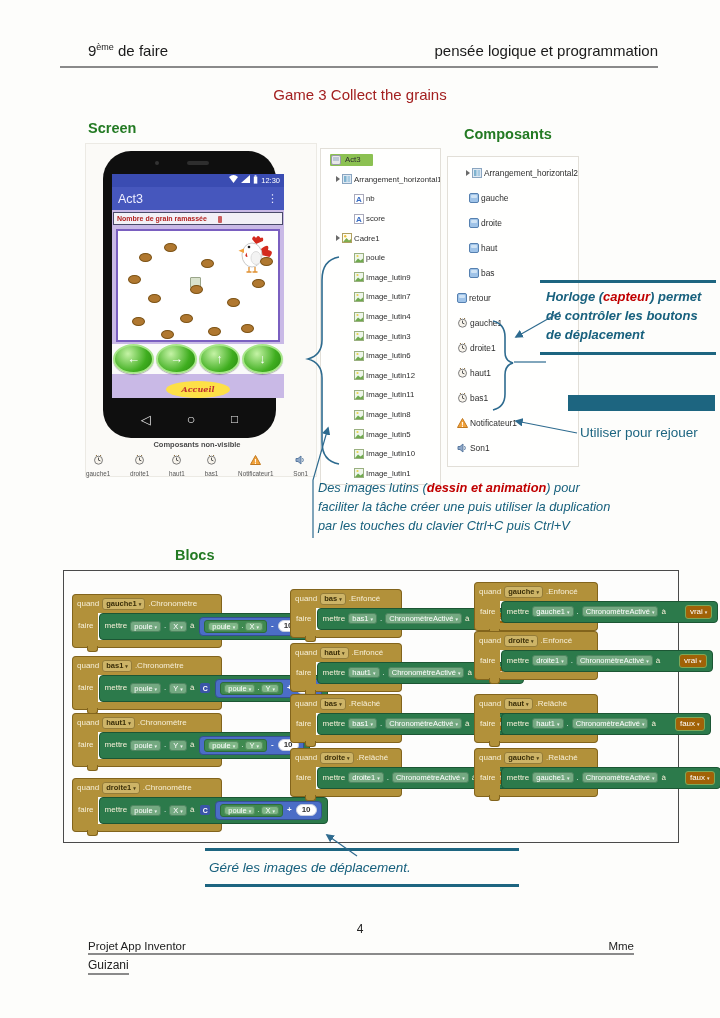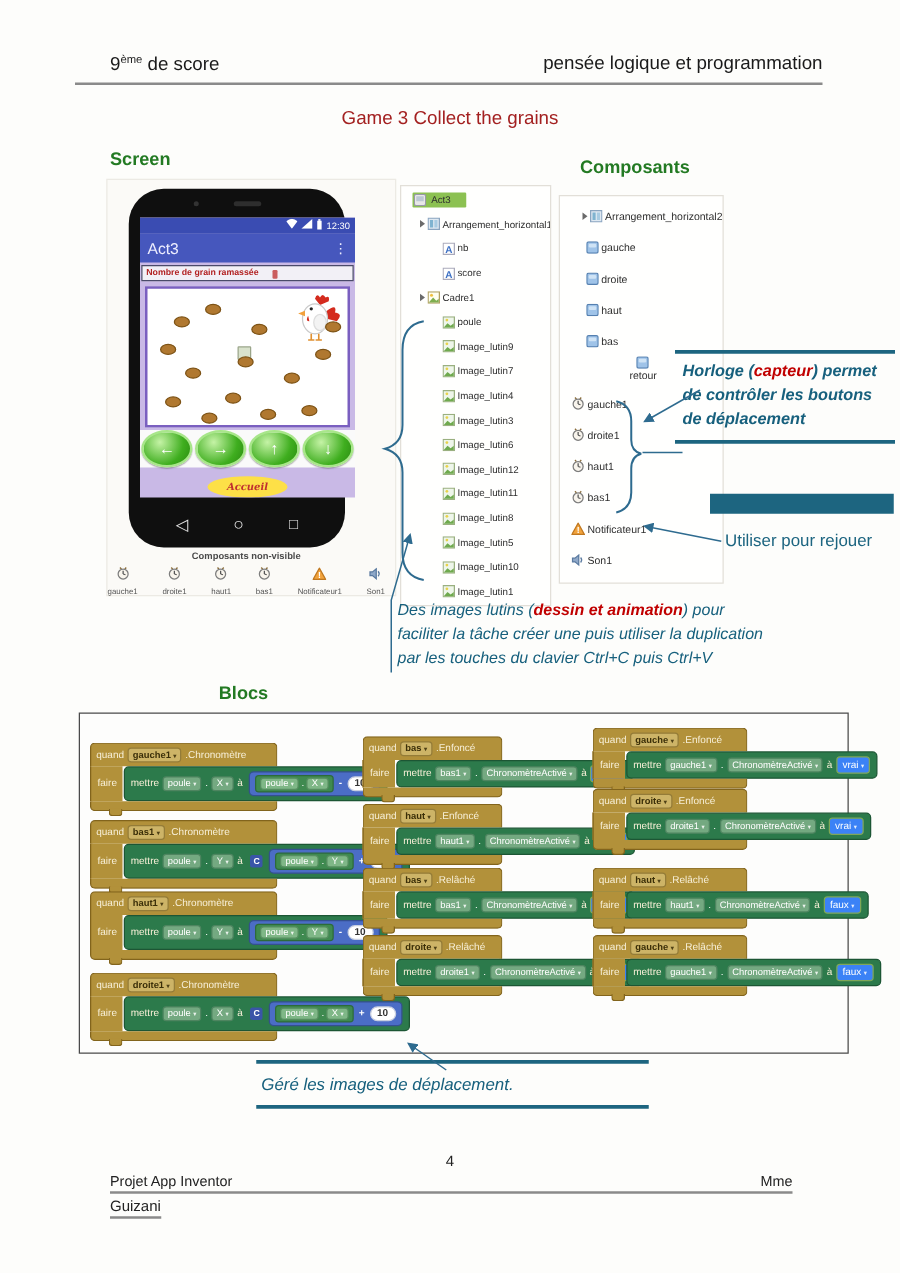--- a/index.html
+++ b/index.html
@@ -63,21 +63,21 @@
   .g-faire{background:#b2913a;border-left:1px solid #82641c;padding:5px 4px 5px 5px;color:#f7efd7;display:flex;align-items:center}
   .g-bot{background:#b2913a;border:1px solid #82641c;border-top:none;border-radius:0 0 4px 4px;height:8px;width:100%;box-sizing:border-box;position:relative}
   .g-bot::after{content:"";position:absolute;top:6px;left:14px;width:9px;height:5px;background:#b2913a;border:1px solid #82641c;border-top:none;border-radius:0 0 3px 3px}
   .kw{color:#f7efd7}
   .etype{color:#f7efd7}
   .epill{background:#cdb467;border:1px solid #947c38;border-radius:3px;padding:1px 3px;color:#3a2e08;font-weight:bold;font-size:7.5px}
   .setter{display:inline-flex;align-items:center;gap:3px;background:#2c7a4b;border:1px solid #1c5634;border-radius:4px;padding:3px 5px;color:#fff;margin-left:1px}
   .spill{background:#74a981;border:1px solid #4e8560;border-radius:3px;padding:1px 3px;color:#fff;font-size:7.5px}
   .pillcaret::after{content:"▾";font-size:5px;margin-left:2px;opacity:.85}
   .sdot{color:#fff}
-  .valpill{background:#3b82f6;border:1px solid #7fa757;border-radius:3px;padding:2px 4px;color:#fff;margin-left:0}
+  .valpill{background:#a16207;border:1px solid #7fa757;border-radius:3px;padding:2px 4px;color:#fff;margin-left:16px}
   .math{display:inline-flex;align-items:center;gap:3px;background:#4b6dc6;border:1px solid #34508f;border-radius:4px;padding:2px 4px;margin-left:2px}
   .getter{display:inline-flex;align-items:center;gap:2px;background:#3f8a50;border:1px solid #2d6b3a;border-radius:3px;padding:1px 3px}
   .gpill{background:#7fb787;border:1px solid #568e60;border-radius:3px;padding:0 3px;color:#fff;font-size:7.5px}
   .op{color:#fff;font-weight:bold;padding:0 1px}
   .numsock{background:#fff;border-radius:7px;padding:1px 5px;color:#333;font-weight:bold;border:1px solid #c8cfe0}
   .cbox{display:inline-flex;align-items:center;justify-content:center;width:10px;height:10px;background:#3a55a8;color:#fff;border-radius:2px;font-size:7px;margin-left:3px;font-weight:bold}
   
   .page-num{left:0;top:922px;width:720px;text-align:center;font-size:12px}
   .footer1{left:88px;top:940px;width:546px;display:flex;justify-content:space-between;border-bottom:2px solid #8a8a8a;font-size:11.5px;padding-bottom:1px}
   .footer2{left:88px;top:958px;font-size:12px}
@@ -85,21 +85,21 @@
   .overlay{left:0;top:0;pointer-events:none}
   .brace{fill:none;stroke:#2e6b8f;stroke-width:1.6}
   .lead{fill:none;stroke:#2e6b8f;stroke-width:1.2}
 </style>
 </head>
 <body>
 
 <div>
 
   <div class="abs header">
-    <div class="header-left"><span>9</span><sup>ème</sup><span> de score</span></div>
+    <div class="header-left"><span>9</span><sup>ème</sup><span> de faire</span></div>
     <div class="header-right">pensée logique et programmation</div>
   </div>
   <div class="abs header-rule"></div>
 
   <div class="abs doc-title">Game 3 Collect the grains</div>
   <div class="abs sec-label" style="left:88px;top:120px">Screen</div>
   <div class="abs sec-label" style="left:464px;top:126px">Composants</div>
 
   <div class="abs shot-card"></div>
 
@@ -467,21 +467,21 @@
       <div class="trow" style="height: 25px; padding-left: 15px;">
         <span class="exp-sp"></span>
         <span class="ticon">
           <svg width="10" height="10">
             <rect x="0.5" y="0.5" width="9" height="9" rx="1.5" fill="#9fc3e8" stroke="#5580b0"></rect>
             <rect x="2" y="2" width="6" height="3" rx="1" fill="#cfe3f5"></rect>
           </svg>
         </span>
         <span>bas</span>
       </div>
-      <div class="trow" style="height: 25px; padding-left: 3px; flex-direction: column;">
+      <div class="trow" style="height: 25px; padding-left: 3px;">
         <span class="exp-sp"></span>
         <span class="ticon">
           <svg width="10" height="10">
             <rect x="0.5" y="0.5" width="9" height="9" rx="1.5" fill="#9fc3e8" stroke="#5580b0"></rect>
             <rect x="2" y="2" width="6" height="3" rx="1" fill="#cfe3f5"></rect>
           </svg>
         </span>
         <span>retour</span>
       </div>
       <div class="trow" style="height: 25px; padding-left: 3px;">

